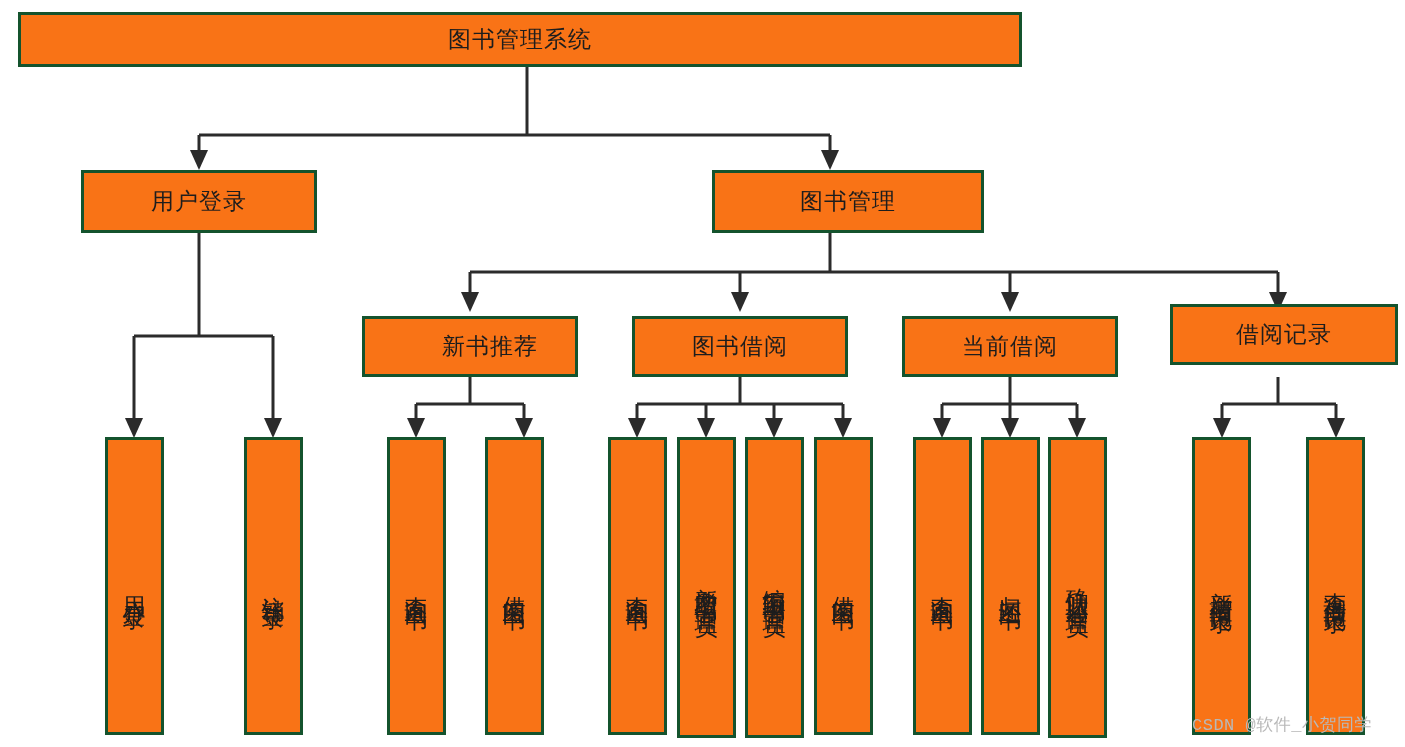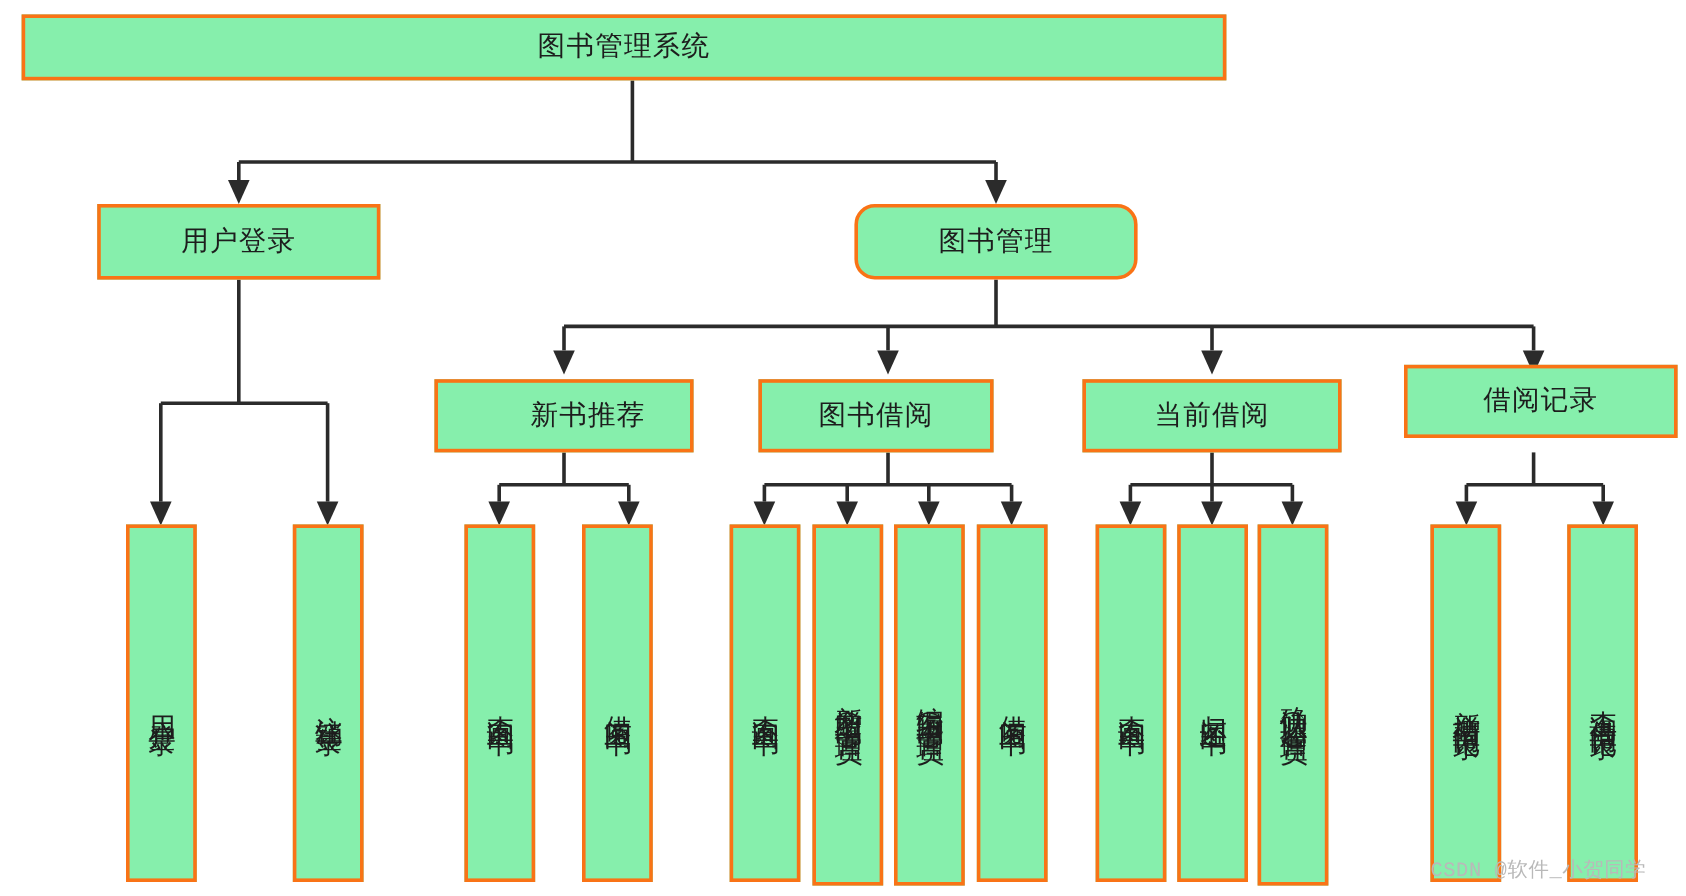--- a/index.html
+++ b/index.html
@@ -11,22 +11,22 @@
     font-family: "DejaVu Sans", "Liberation Sans", sans-serif;
     overflow: hidden;
     position: relative;
   }
   #diagram {
     position: absolute; left: 0; top: 0;
     width: 1405px; height: 747px;
   }
   .node-box {
     position: absolute;
-    background: #86efac;
-    border: 3px solid #f97316;
+    background: #f97316;
+    border: 3px solid #14532d;
     box-sizing: border-box;
     display: flex;
     align-items: center;
     justify-content: center;
   }
   .node-label-h {
     font-size: 23px;
     color: #1d1d1d;
     letter-spacing: 1px;
     line-height: 1.2;
@@ -142,29 +142,29 @@
   </svg>
 
   <div class="node-box" style="left:18px; top:12px; width:1004px; height:55px;">
     <span class="node-label-h">图书管理系统</span>
   </div>
 
   <div class="node-box" style="left:81px; top:170px; width:236px; height:63px;">
     <span class="node-label-h">用户登录</span>
   </div>
 
-  <div class="node-box" style="left:712px; top:170px; width:236px; height:63px;border-radius:17px;">
+  <div class="node-box" style="left:712px; top:170px; width:272px; height:63px;">
     <span class="node-label-h">图书管理</span>
   </div>
 
   <div class="node-box" style="left:362px; top:316px; width:216px; height:61px;padding-left:40px;">
     <span class="node-label-h">新书推荐</span>
   </div>
 
-  <div class="node-box" style="left:632px; top:316px; width:196px; height:61px;">
+  <div class="node-box" style="left:632px; top:316px; width:216px; height:61px;">
     <span class="node-label-h">图书借阅</span>
   </div>
 
   <div class="node-box" style="left:902px; top:316px; width:216px; height:61px;">
     <span class="node-label-h">当前借阅</span>
   </div>
 
   <div class="node-box" style="left:1170px; top:304px; width:228px; height:61px;">
     <span class="node-label-h">借阅记录</span>
   </div>

